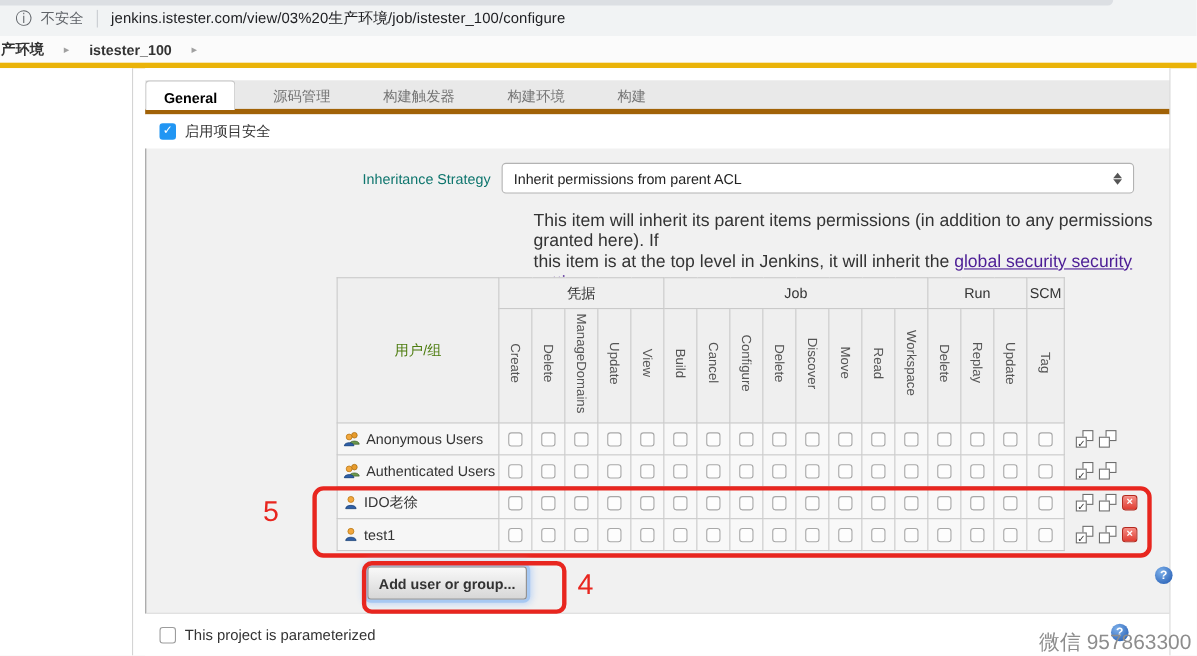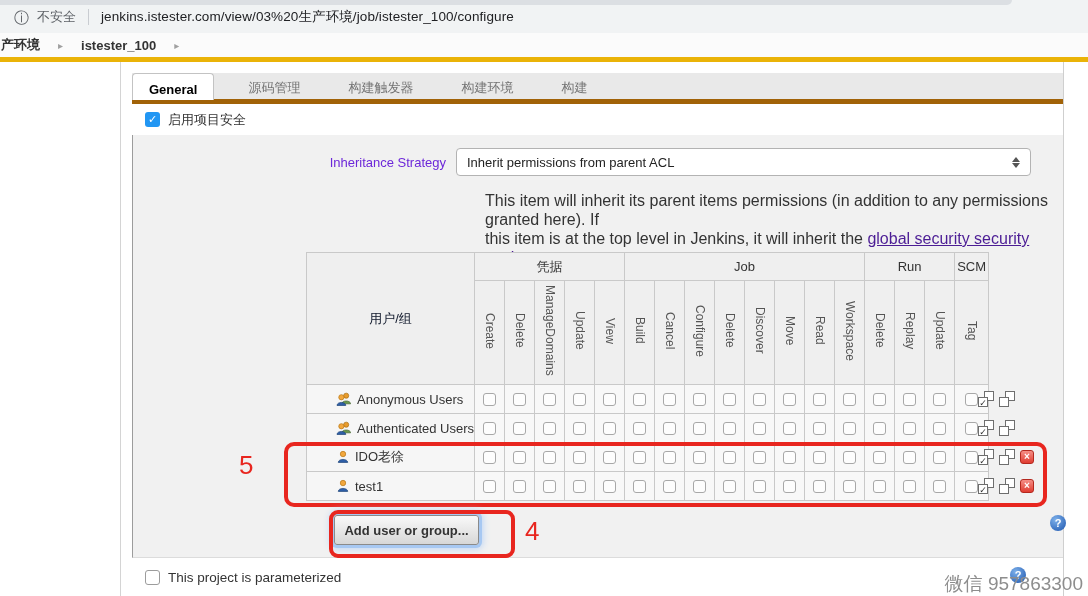--- a/index.html
+++ b/index.html
@@ -39,43 +39,43 @@
   
   .enable-row { height:31px; background:#fff; display:flex; align-items:center; padding-left:13px; gap:8px; }
   .cb-checked { width:15px; height:15px; background:#2196f3; border-radius:3px; color:#fff; font-size:11px;
                 font-weight:bold; text-align:center; line-height:15px; }
   .cb-empty { width:15px; height:15px; background:#fff; border:1px solid #9c9c9c; border-radius:3px; }
   .enable-label { font-size:13px; color:#333; }
 
   
   .panel { position:relative; height:423px; background:#f1f1f1; border-left:1px solid #9c9c9c;
            border-bottom:1px solid #dcdcdc; }
-  .inh-label { position:absolute; left:160px; top:20px; width:153px; text-align:right; font-size:13px; color:#6d28d9; }
+  .inh-label { position:absolute; left:160px; top:20px; width:153px; text-align:right; font-size:13px; color:#0f766e; }
   .fake-select { position:absolute; left:323px; top:13px; width:575px; height:28px; background:#fff;
                  border:1px solid #b3b3b3; border-radius:4px; display:flex; align-items:center;
                  padding:0 10px; font-size:13px; color:#222; }
   .sel-arrows { margin-left:auto; display:flex; flex-direction:column; align-items:center; gap:1px; }
   .sel-arrows i { display:block; width:0; height:0; border-left:4px solid transparent; border-right:4px solid transparent; }
   .sel-arrows .up { border-bottom:5px solid #555; }
   .sel-arrows .dn { border-top:5px solid #555; }
   .helptext { position:absolute; left:352px; top:56px; width:566px; font-size:16px; color:#333; line-height:19px; }
   .helptext a { color:#4c1d95; text-decoration:underline; }
 
   
   .matrix { position:absolute; left:173px; top:117px; border-collapse:collapse; background:#f6f6f6; }
   .matrix th, .matrix td { border:1px solid #c9c9c9; }
-  .usercol { width:147px; height:132px; font-size:13px; font-weight:normal; color:#0f172a; text-align:center;
+  .usercol { width:147px; height:132px; font-size:13px; font-weight:normal; color:#4d7c0f; text-align:center;
              background:#efefef;margin-left:32px; }
   .ghead { height:28px; font-size:13px; font-weight:normal; color:#333; background:#efefef; }
   .colhead { width:30px; height:103px; background:#efefef; text-align:center; vertical-align:middle; }
   .colhead.tagcol { width:34px; }
   .vlabel { writing-mode:vertical-lr; text-orientation:mixed; font-size:12px; font-weight:normal; color:#555;
             display:inline-block; }
   .matrix tbody tr { height:29px; }
-  .namecell { background:#f6f6f6;padding-left:24px; }
+  .namecell { background:#f6f6f6; }
   .namecell .nwrap { display:flex; align-items:center; gap:5px; padding-left:5px; }
   .rname { font-size:13px; color:#333; white-space:nowrap; }
   .ricon svg { display:block; }
   .ck { text-align:center; background:#f8f8f8; }
   .cb { width:13px; height:13px; border:1px solid #a8a8a8; border-radius:3px; background:#fdfdfd; margin:0 auto; }
 
   
   .rowact { position:absolute; left:845px; display:flex; align-items:center; gap:5px; }
   .stackicon { position:relative; width:16px; height:16px; display:inline-block; }
   .stackicon .back { position:absolute; right:0; top:0; width:10px; height:10px; border:1px solid #6e6e6e; background:#fff; }

